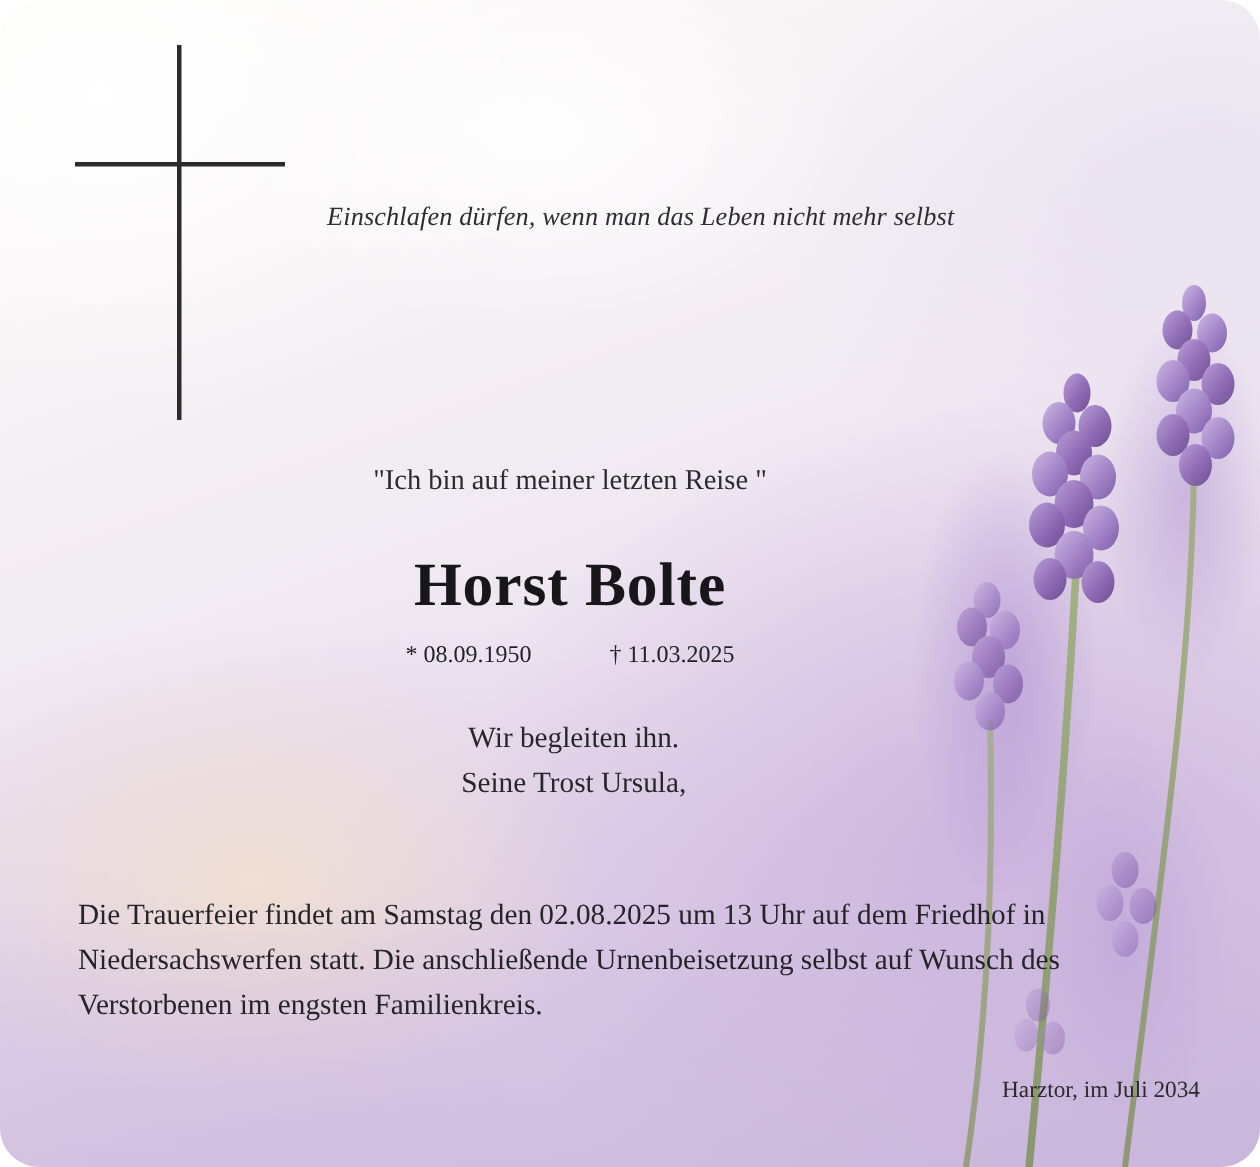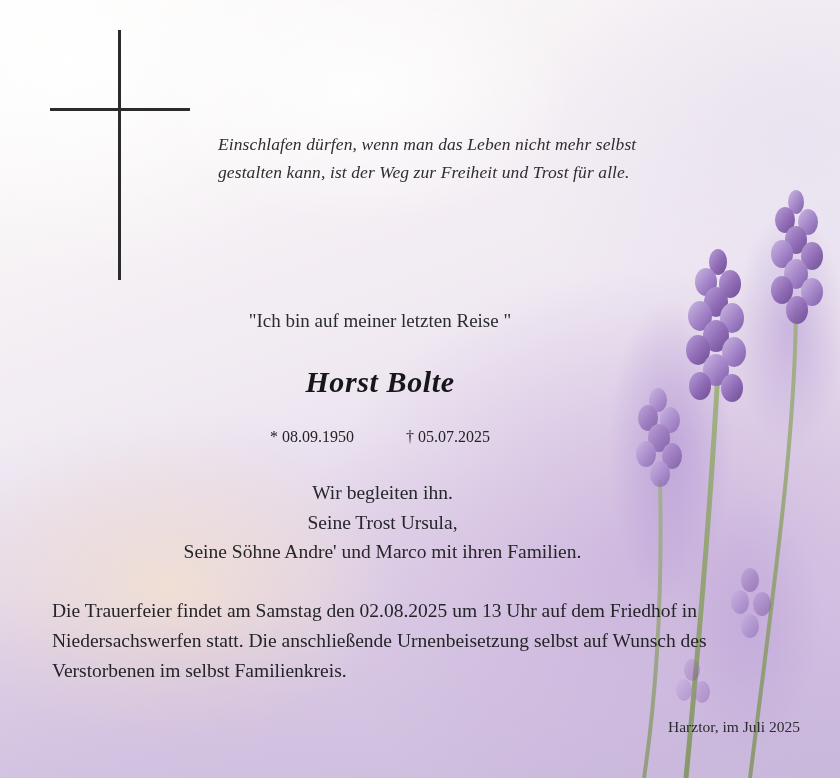--- a/index.html
+++ b/index.html
@@ -19,20 +19,21 @@
     width: 840px;
     height: 778px;
     box-sizing: border-box;
     overflow: hidden;
     background:
       radial-gradient(ellipse 420px 300px at 8% 8%, rgba(255,255,255,0.95) 0%, rgba(255,255,255,0.0) 70%),
       radial-gradient(ellipse 500px 420px at 78% 72%, rgba(190,160,214,0.55) 0%, rgba(190,160,214,0.0) 70%),
       radial-gradient(ellipse 620px 380px at 25% 88%, rgba(214,196,226,0.75) 0%, rgba(214,196,226,0.0) 72%),
       radial-gradient(ellipse 380px 300px at 95% 18%, rgba(232,225,240,0.85) 0%, rgba(232,225,240,0.0) 75%),
       linear-gradient(160deg, #fdfcfa 0%, #f7f3f5 22%, #f0e9f2 45%, #e4d8ea 66%, #d8c8e4 85%, #cbbadd 100%);
+    border-radius: 26px;
   }
 
   
   .warm-glow {
     position: absolute;
     left: -60px;
     top: 430px;
     width: 460px;
     height: 320px;
     background: radial-gradient(ellipse at center, rgba(246,228,206,0.75) 0%, rgba(246,228,206,0.0) 70%);
@@ -118,25 +119,24 @@
     display: inline-block;
     padding-right: 80px;
   }
 
   .name {
     position: absolute;
     left: 0;
     top: 365px;
     width: 840px;
     text-align: center;
-    font-size: 30px;
+    font-size: 41px;
     font-weight: bold;
     letter-spacing: 0.6px;
     color: #17171a;
-    font-style: italic;
   }
   .name-inner { display: inline-block; padding-right: 80px; }
 
   .dates {
     position: absolute;
     left: 0;
     top: 428px;
     width: 840px;
     text-align: center;
     font-size: 16px;
@@ -269,47 +269,45 @@
     </svg>
   </div>
 
   <div class="cross">
     <div class="v"></div>
     <div class="h"></div>
   </div>
 
   <div class="poem">
     <div>Einschlafen dürfen, wenn man das Leben nicht mehr selbst</div>
-    <div>gestalten kann, ist der Weg zur Freiheit und Trost für alle.</div>
   </div>
 
   <div class="quote">
     <span class="quote-inner">"Ich bin auf meiner letzten Reise "</span>
   </div>
 
   <div class="name">
     <span class="name-inner">Horst Bolte</span>
   </div>
 
   <div class="dates">
     <span class="dates-inner">
       <span class="birth">* 08.09.1950</span>
-      <span class="death">† 05.07.2025</span>
+      <span class="death">† 11.03.2025</span>
     </span>
   </div>
 
   <div class="family">
     <span class="family-inner">
       <div>Wir begleiten ihn.</div>
       <div>Seine Trost Ursula,</div>
-      <div>Seine Söhne Andre' und Marco mit ihren Familien.</div>
     </span>
   </div>
 
   <div class="ceremony">
     <div>Die Trauerfeier findet am Samstag den 02.08.2025 um 13 Uhr auf dem Friedhof in</div>
     <div>Niedersachswerfen statt. Die anschließende Urnenbeisetzung selbst auf Wunsch des</div>
-    <div>Verstorbenen im selbst Familienkreis.</div>
-  </div>
-
-  <div class="place">Harztor, im Juli 2025</div>
+    <div>Verstorbenen im engsten Familienkreis.</div>
+  </div>
+
+  <div class="place">Harztor, im Juli 2034</div>
 
 </div>
 
 </body></html>

